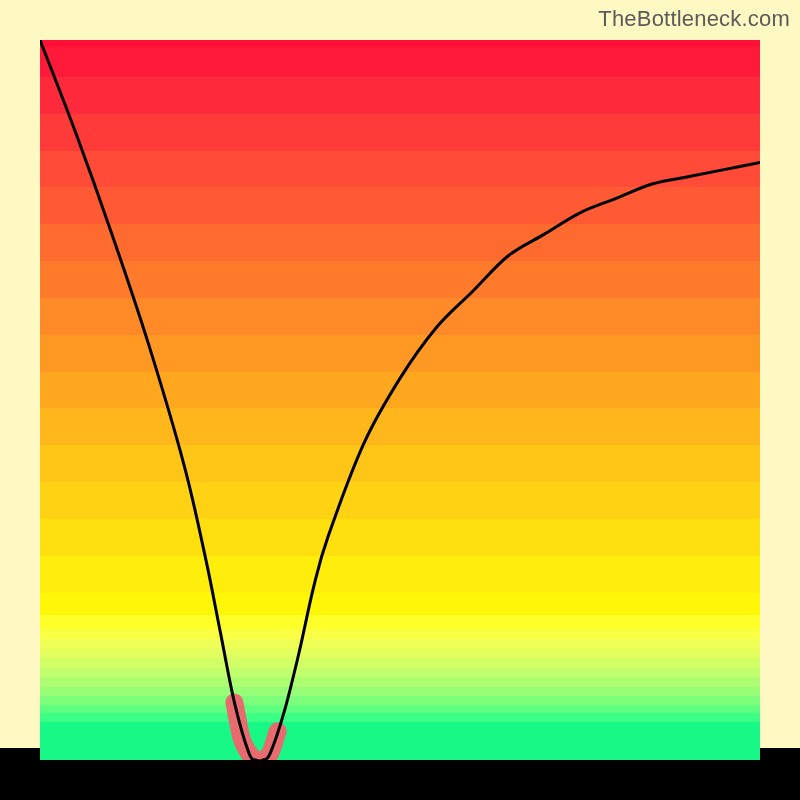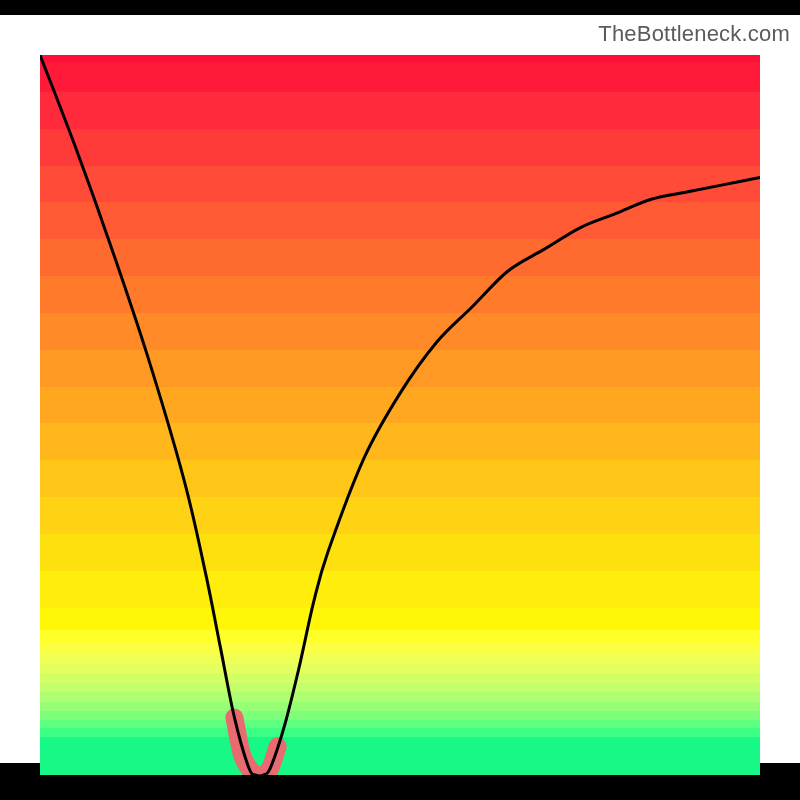--- a/index.html
+++ b/index.html
@@ -9,22 +9,21 @@
     height: 800px;
     background: #000;
     overflow: hidden;
   }
   .frame {
     position: absolute;
     left: 0;
     top: 0;
     width: 800px;
     height: 748px;
-    background: #ffffff;
-    margin-top: 15px;
+    background: #fef9c3;
   }
   .plot {
     position: absolute;
     left: 40px;
     top: 40px;
     width: 720px;
     height: 720px;
     overflow: hidden;
   }
   .bands {

